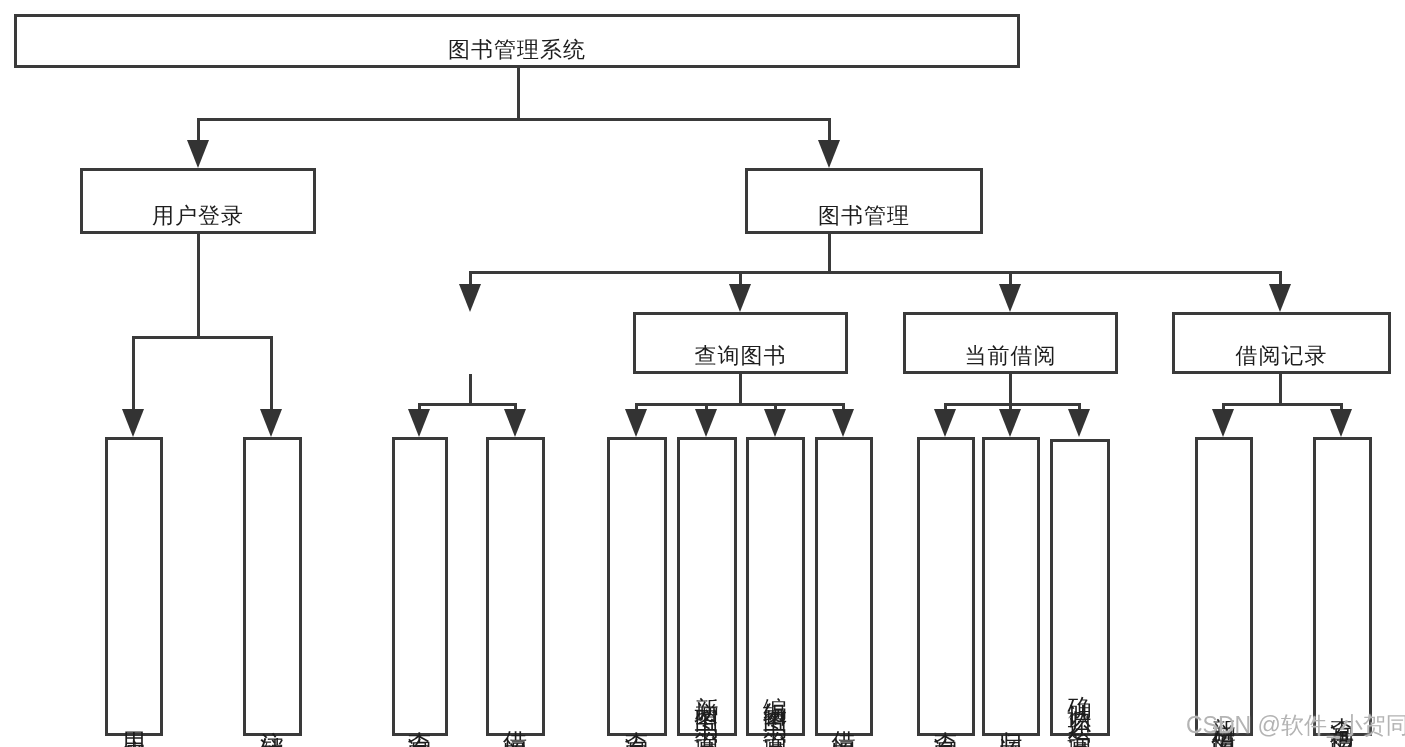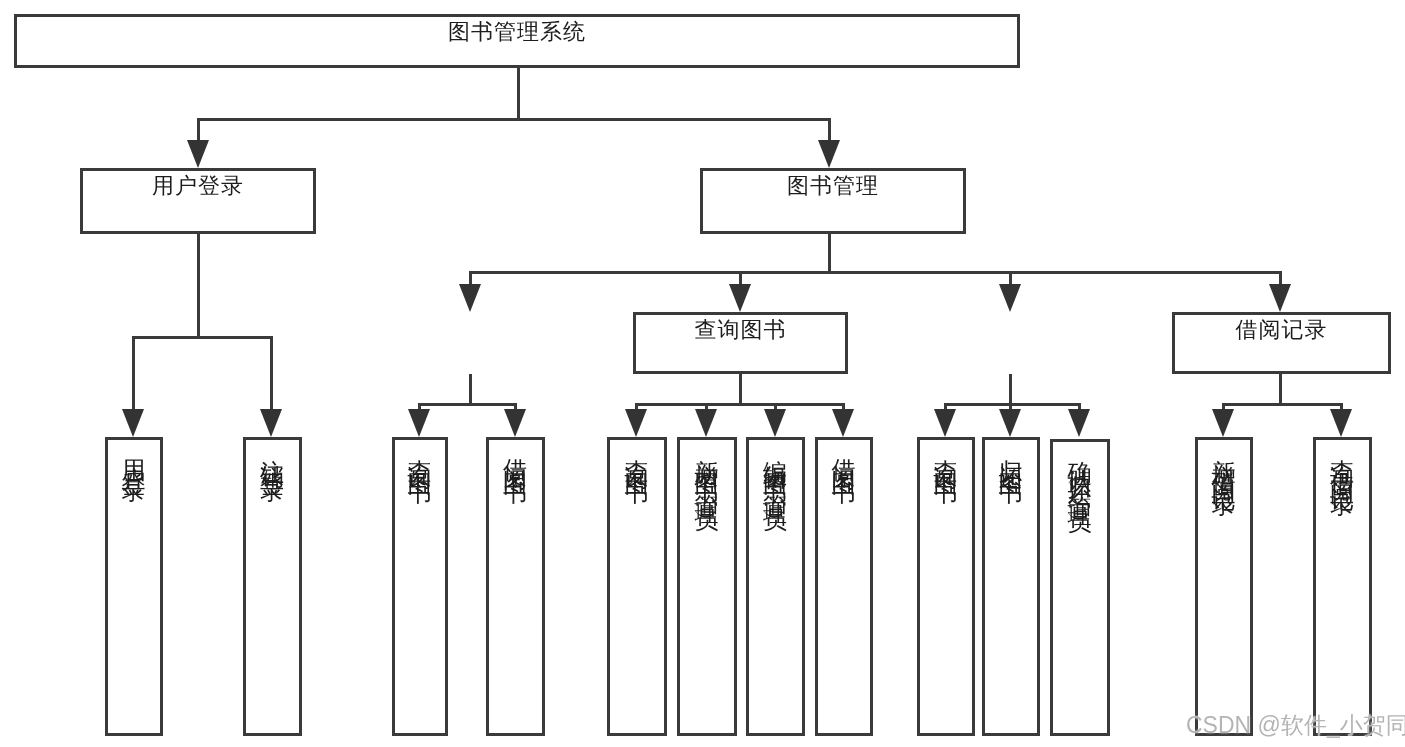--- a/index.html
+++ b/index.html
@@ -10,21 +10,21 @@
     overflow:hidden;
     font-family:"Liberation Sans","DejaVu Sans",sans-serif;
   }
   
   .box{
     position:absolute;
     box-sizing:border-box;
     border:3px solid #3a3a3a;
     background:#ffffff;
     display:flex;
-    align-items:flex-start;
+    align-items:flex-end;
     justify-content:center;
     color:#1d1d1d;
   }
   .box.h span{
     font-size:22px;
     letter-spacing:1px;
     white-space:nowrap;
   }
   .box.v span{
     writing-mode:vertical-rl;
@@ -66,21 +66,21 @@
   <i class="ln" style="left:517px;top:68px;width:3px;height:52px"></i>
   <i class="ln" style="left:197px;top:118px;width:634px;height:3px"></i>
   <i class="ln" style="left:197px;top:118px;width:3px;height:26px"></i>
   <i class="ah" style="left:187px;top:140px"></i>
   <i class="ln" style="left:828px;top:118px;width:3px;height:26px"></i>
   <i class="ah" style="left:818px;top:140px"></i>
 
   <div class="box h" style="left:80px;top:168px;width:236px;height:66px">
     <span>用户登录</span>
   </div>
-  <div class="box h" style="left:700px;top:168px;width:266px;height:66px">
+  <div class="box h" style="left:745px;top:168px;width:238px;height:66px">
     <span>图书管理</span>
   </div>
 
   <i class="ln" style="left:197px;top:234px;width:3px;height:105px"></i>
   <i class="ln" style="left:132px;top:336px;width:141px;height:3px"></i>
   <i class="ln" style="left:132px;top:336px;width:3px;height:75px"></i>
   <i class="ah" style="left:122px;top:409px"></i>
   <i class="ln" style="left:270px;top:336px;width:3px;height:75px"></i>
   <i class="ah" style="left:260px;top:409px"></i>
 
@@ -90,20 +90,23 @@
   <i class="ah" style="left:459px;top:284px"></i>
   <i class="ln" style="left:739px;top:271px;width:3px;height:15px"></i>
   <i class="ah" style="left:729px;top:284px"></i>
   <i class="ln" style="left:1009px;top:271px;width:3px;height:15px"></i>
   <i class="ah" style="left:999px;top:284px"></i>
   <i class="ln" style="left:1279px;top:271px;width:3px;height:15px"></i>
   <i class="ah" style="left:1269px;top:284px"></i>
 
   <div class="box h" style="left:633px;top:312px;width:215px;height:62px">
     <span>查询图书</span>
+  </div>
+  <div class="box h" style="left:903px;top:312px;width:215px;height:62px">
+    <span>当前借阅</span>
   </div>
   <div class="box h" style="left:1172px;top:312px;width:219px;height:62px">
     <span>借阅记录</span>
   </div>
 
   <i class="ln" style="left:469px;top:374px;width:3px;height:32px"></i>
   <i class="ln" style="left:418px;top:403px;width:99px;height:3px"></i>
   <i class="ln" style="left:418px;top:403px;width:3px;height:8px"></i>
   <i class="ah" style="left:408px;top:409px"></i>
   <i class="ln" style="left:514px;top:403px;width:3px;height:8px"></i>

